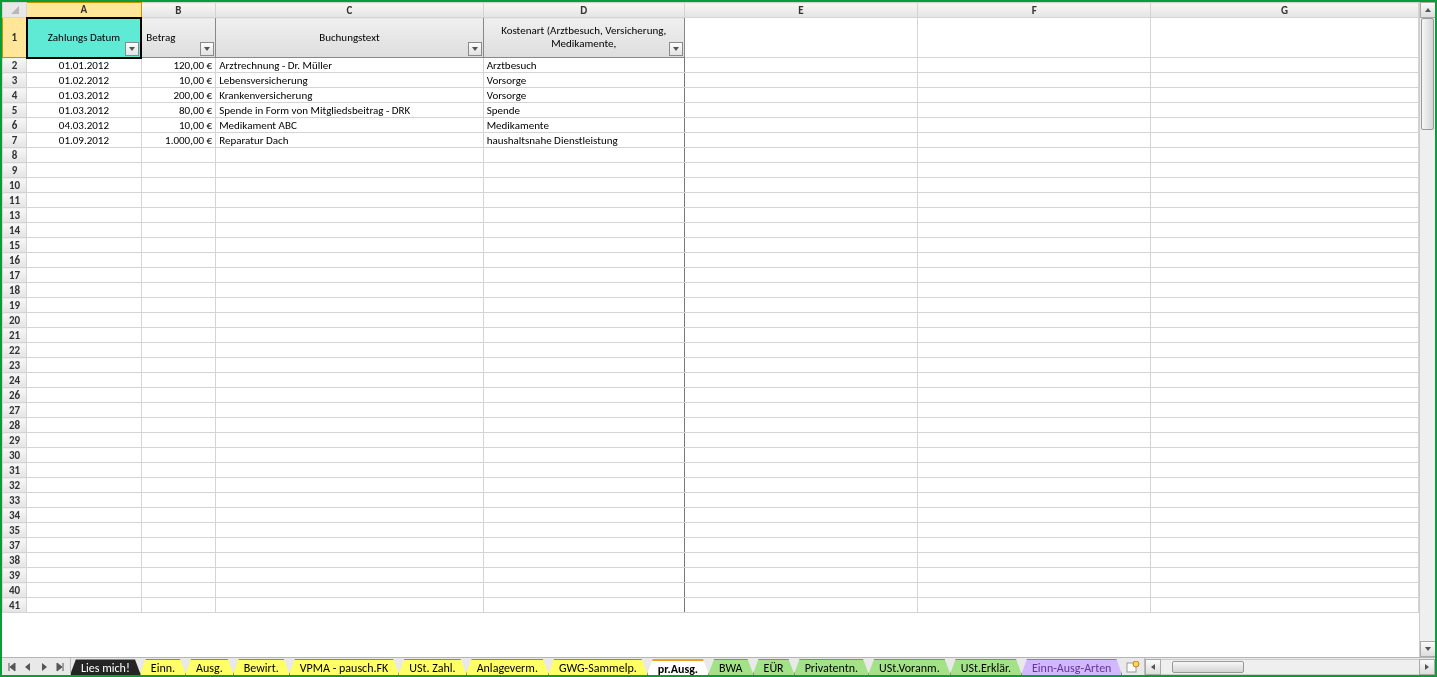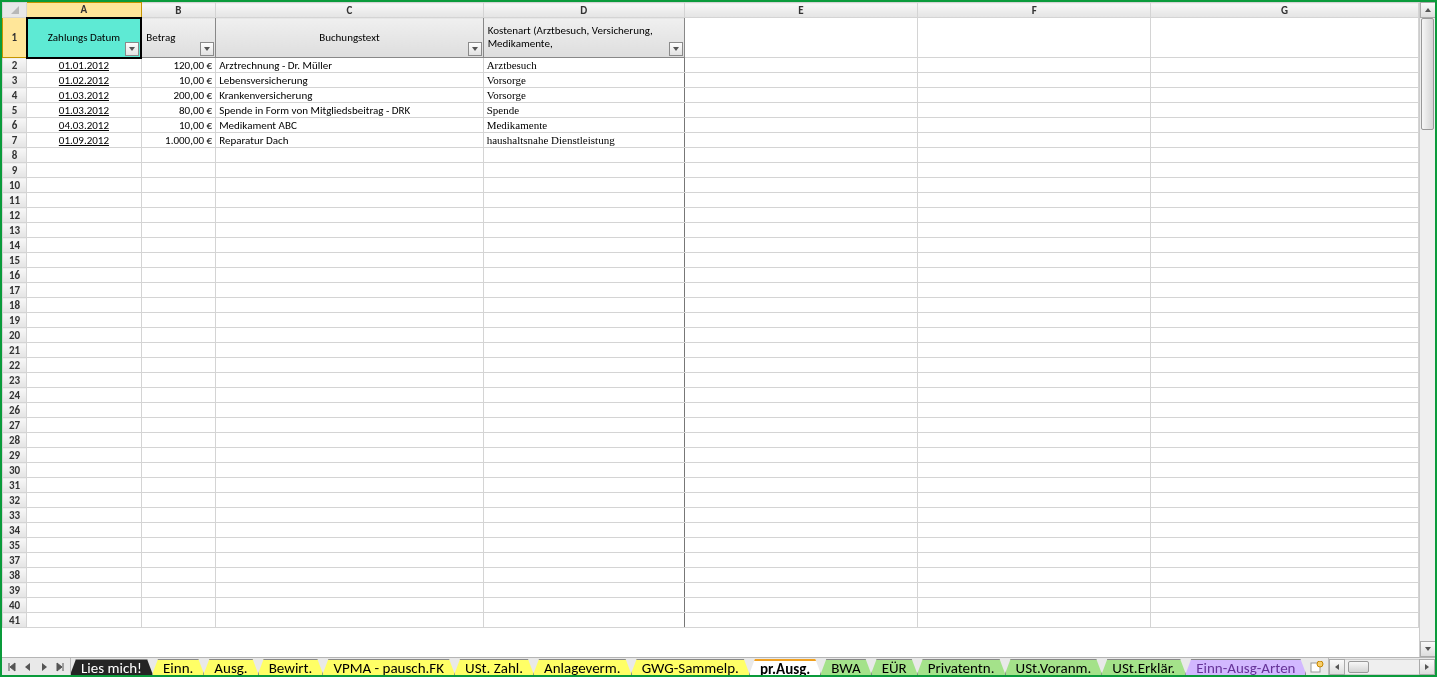--- a/index.html
+++ b/index.html
@@ -50,29 +50,29 @@
     position: absolute; right: 1px; bottom: 1px;
     width: 14px; height: 14px;
     background: linear-gradient(#fdfdfd,#e2e2e2);
     border: 1px solid #8a8a8a;
     display:flex; align-items:center; justify-content:center;
   }
   .filter-btn svg { display:block; }
   .sel-cell { border: 2px solid #000 !important; background:#5eead4;margin-left:32px; }
   .data-row td { padding: 0 3px; font-size: 11px; color:#000; }
   .txt-r { text-align: right; }
-  .txt-c { text-align: center; text-decoration: underline; }
+  .txt-c { text-align: center; }
   .txt-l { text-align: left; }
-  .strong-right-border { border-right: 1px solid #777 !important; font-family: Liberation Serif, serif; }
+  .strong-right-border { border-right: 1px solid #777 !important; }
 
   
   .tabbar {
     position:absolute; left:0; right:0; bottom:0; height:18px;
     background:#e9e9e9; border-top:1px solid #b5b5b5;
-    display:flex; align-items:stretch; font-size:15px;
+    display:flex; align-items:stretch; font-size:12px;
   }
   .nav-btns { display:flex; align-items:center; padding:0 2px; gap:0; border-right:1px solid #bbb;}
   .nav-btn { width:16px; height:16px; display:flex; align-items:center; justify-content:center; color:#555; }
   .tabs { display:flex; align-items:flex-end; overflow:hidden; flex:0 0 auto;}
   .tab {
     position:relative; padding: 2px 10px 1px 10px;
     border: 1px solid #888; border-bottom:none;
     margin-left:-1px;
     background:#fff; color:#000;
     clip-path: polygon(6px 0, calc(100% - 6px) 0, 100% 100%, 0 100%);
@@ -139,21 +139,21 @@
           <td class="hdr-cell" style="text-align:left"><span class="lbl">Betrag</span><div class="filter-btn">
               <svg width="8" height="8">
                 <path d="M1 2 L4 6 L7 2 Z" fill="#555"></path>
               </svg>
             </div></td>
           <td class="hdr-cell" style="text-align:center"><span class="lbl">Buchungstext</span><div class="filter-btn">
               <svg width="8" height="8">
                 <path d="M1 2 L4 6 L7 2 Z" fill="#555"></path>
               </svg>
             </div></td>
-          <td class="hdr-cell" style="text-align:left"><span class="lbl">Kostenart (Arztbesuch, Versicherung, Medikamente,</span><div class="filter-btn">
+          <td class="hdr-cell" style="text-align:center"><span class="lbl">Kostenart (Arztbesuch, Versicherung, Medikamente,</span><div class="filter-btn">
               <svg width="8" height="8">
                 <path d="M1 2 L4 6 L7 2 Z" fill="#555"></path>
               </svg>
             </div></td>
           <td class="" style="height:40px"></td>
           <td class="" style="height:40px"></td>
           <td class="" style="height:40px"></td>
           <td style="border:none"></td>
         </tr>
         <tr class="data-row">
@@ -250,31 +250,20 @@
           <td class=""></td>
           <td class=""></td>
           <td class="strong-right-border"></td>
           <td class=""></td>
           <td class=""></td>
           <td class=""></td>
           <td style="border:none"></td>
         </tr>
         <tr class="data-row">
           <th class="row-head">11</th>
-          <td class=""></td>
-          <td class=""></td>
-          <td class=""></td>
-          <td class="strong-right-border"></td>
-          <td class=""></td>
-          <td class=""></td>
-          <td class=""></td>
-          <td style="border:none"></td>
-        </tr>
-        <tr class="data-row">
-          <th class="row-head">12</th>
           <td class=""></td>
           <td class=""></td>
           <td class=""></td>
           <td class="strong-right-border"></td>
           <td class=""></td>
           <td class=""></td>
           <td class=""></td>
           <td style="border:none"></td>
         </tr>
         <tr class="data-row">

